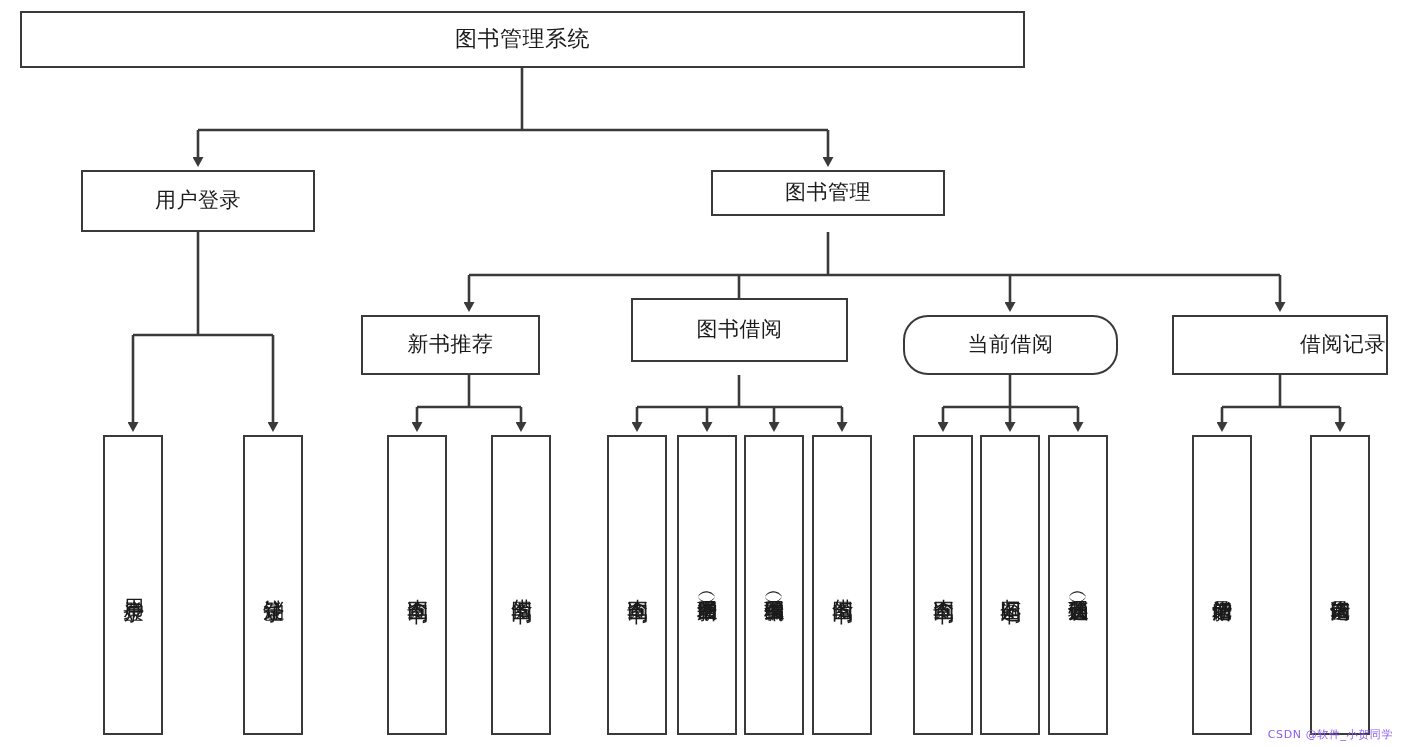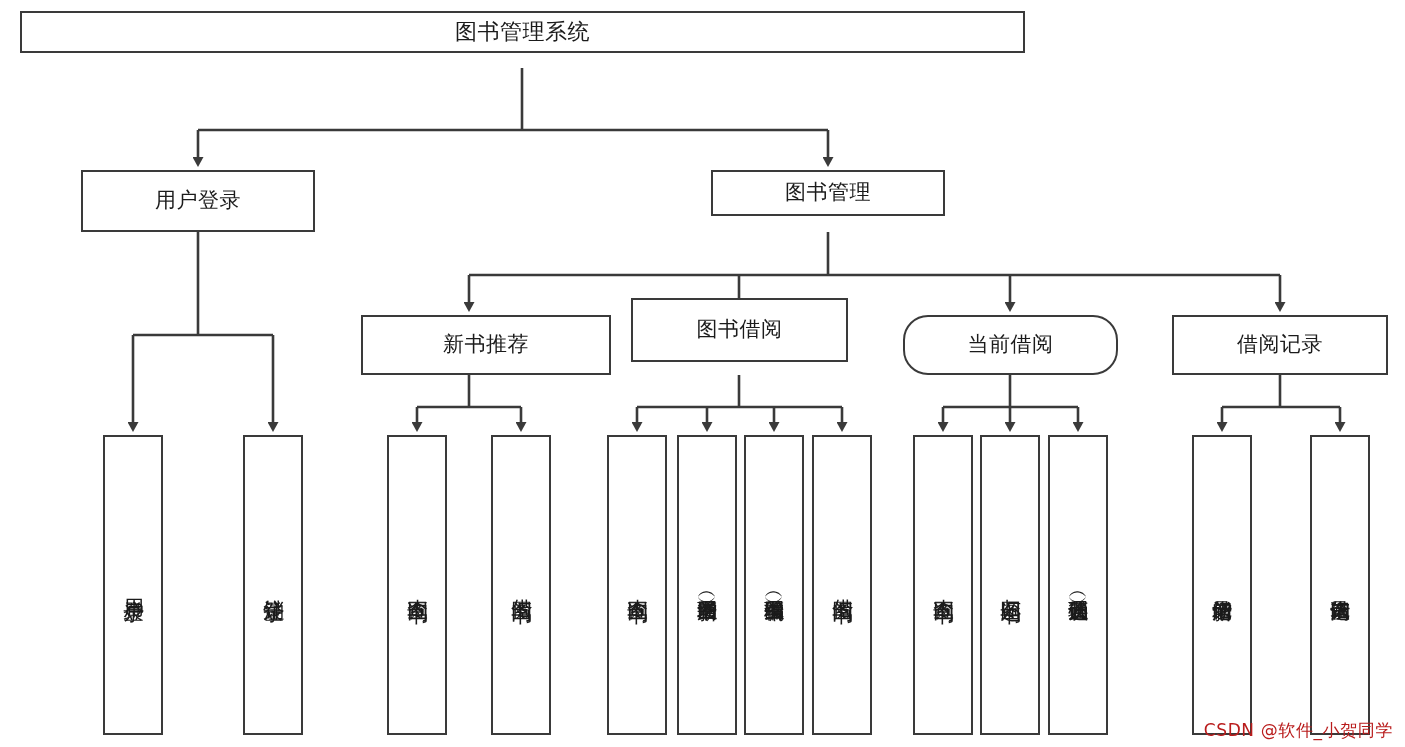--- a/index.html
+++ b/index.html
@@ -60,22 +60,22 @@
   }
   .vlabel.tight {
     letter-spacing: 0px;
     line-height: 1.18;
     font-size: 20px;
   }
   .watermark {
     position: absolute;
     right: 12px;
     bottom: 5px;
-    font-size: 17px;
-    color: #b91c1c;
+    font-size: 11px;
+    color: #8b5cf6;
     letter-spacing: 0.6px;
     white-space: nowrap;
   }
 </style>
 </head>
 <body>
 
 <div id="canvas">
 
   <svg id="edges" viewBox="0 0 1405 747" xmlns="http://www.w3.org/2000/svg">
@@ -121,41 +121,41 @@
       <path d="M1010,407 L1010,423" marker-end="url(#arrow)"></path>
       <path d="M1078,407 L1078,423" marker-end="url(#arrow)"></path>
 
       <path d="M1280,375 L1280,407"></path>
       <path d="M1222,407 L1340,407"></path>
       <path d="M1222,407 L1222,423" marker-end="url(#arrow)"></path>
       <path d="M1340,407 L1340,423" marker-end="url(#arrow)"></path>
     </g>
   </svg>
 
-  <div class="node horiz root" style="left:20px; top:11px; width:1005px; height:42px;">
+  <div class="node horiz root" style="left:20px; top:11px; width:1005px; height:57px;">
     <span>图书管理系统</span>
   </div>
 
   <div class="node horiz" style="left:81px; top:170px; width:234px; height:62px;">
     <span>用户登录</span>
   </div>
   <div class="node horiz" style="left:711px; top:170px; width:234px; height:46px;">
     <span>图书管理</span>
   </div>
 
-  <div class="node horiz" style="left:361px; top:315px; width:250px; height:60px;">
+  <div class="node horiz" style="left:361px; top:315px; width:179px; height:60px;">
     <span>新书推荐</span>
   </div>
   <div class="node horiz" style="left:631px; top:298px; width:217px; height:64px;">
     <span>图书借阅</span>
   </div>
   <div class="node horiz" style="left:903px; top:315px; width:215px; height:60px;border-radius:25px;">
     <span>当前借阅</span>
   </div>
-  <div class="node horiz" style="left:1172px; top:315px; width:216px; height:60px;">
+  <div class="node horiz" style="left:1172px; top:315px; width:216px; height:60px;justify-content:flex-end;">
     <span>借阅记录</span>
   </div>
 
   <div class="node leaf" style="left:103px; top:435px; width:60px; height:300px;">
     <span class="vlabel">用户登录</span>
   </div>
   <div class="node leaf" style="left:243px; top:435px; width:60px; height:300px;">
     <span class="vlabel">注销登录</span>
   </div>
 

